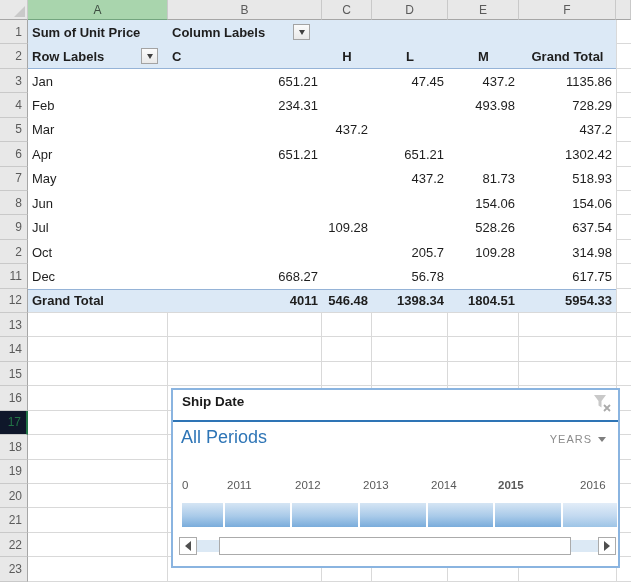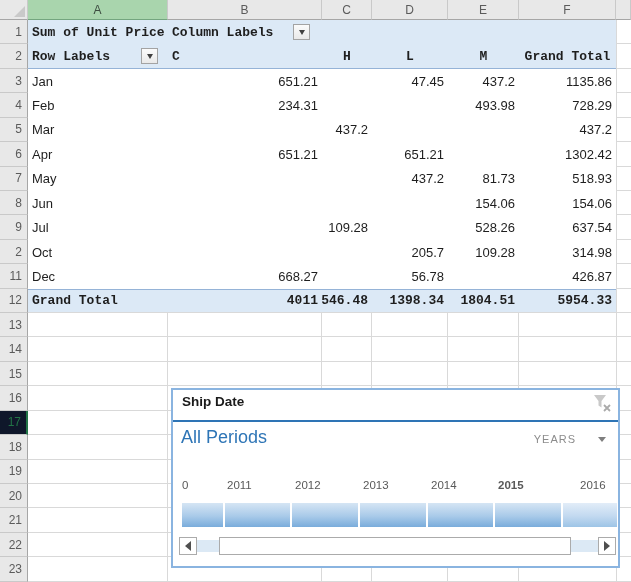--- a/index.html
+++ b/index.html
@@ -17,21 +17,21 @@
     border-left:11px solid transparent;border-bottom:11px solid #C9C9C9;}
   .rh{background:var(--header-bg);border-right:1px solid #A6A6A6;border-bottom:1px solid #C9C9C9;
     color:#5B5B5B;font-size:12px;display:flex;align-items:center;justify-content:flex-end;
     padding-right:5px;box-sizing:border-box;}
   .selrow{background:#0f172a;color:var(--active-green);border-right:2px solid var(--active-green);}
   .c{font-size:13px;color:#1E1E1E;display:flex;align-items:center;padding:0 4px;
     box-sizing:border-box;background:#fff;overflow:hidden;white-space:nowrap;}
   .gc{border-right:1px solid var(--gridline);border-bottom:1px solid var(--gridline);}
   .gcb{border-bottom:1px solid var(--gridline);}
   .gcol{border-left:1px solid var(--gridline);border-bottom:1px solid var(--gridline);}
-  .pvb{background:var(--pivot-fill);font-family:Liberation Mono, monospace;}
+  .pvb{background:var(--pivot-fill);}
   .bb{border-bottom:1px solid var(--pivot-border);}
   .bt{border-top:1px solid var(--pivot-border);}
   .gb{border-bottom:1px solid var(--gridline);}
   .bold{font-weight:700;}
   .lbl{justify-content:flex-start;}
   .num{justify-content:flex-end;}
   .ctr{justify-content:center;}
   .rel{position:relative;}
   
   .dd{position:absolute;top:50%;transform:translateY(-50%);width:17px;height:16px;
@@ -42,21 +42,21 @@
   .dd1{right:12px;}
   .dd2{right:10px;}
   
   #timeline{position:absolute;left:171px;top:388px;width:449px;height:180px;background:#fff;
     border:2px solid var(--timeline-border);box-sizing:border-box;z-index:5;}
   #tl-title{position:absolute;left:9px;top:4px;font-size:13.5px;font-weight:700;color:#1A1A1A;}
   #tl-filter{position:absolute;right:6px;top:3px;}
   #tl-rule{position:absolute;left:0;right:0;top:30px;height:2px;background:var(--timeline-rule);}
   #tl-sel{position:absolute;left:8px;top:37px;font-size:18px;color:var(--timeline-blue-text);}
   #tl-level{position:absolute;right:12px;top:43px;font-size:11px;letter-spacing:1px;color:#8C8C8C;
-    display:flex;align-items:center;gap:22px;}
+    display:flex;align-items:center;gap:6px;}
   .caret{width:0;height:0;border-left:4px solid transparent;border-right:4px solid transparent;
     border-top:5px solid #7F7F7F;}
   #ticks{position:absolute;left:0;right:0;top:89px;height:14px;}
   .tick{position:absolute;top:0;font-size:11.5px;color:#595959;}
   #bar{position:absolute;left:9px;top:113px;height:24px;display:flex;}
   .seg{height:24px;background:linear-gradient(180deg,var(--bar-top) 0%,#A9CAE9 55%,var(--bar-bottom) 100%);
     border-right:2px solid #fff;box-sizing:border-box;flex:none;}
   .seg-last{border-right:none;background:linear-gradient(180deg,#E2EDF8 0%,#C2D9F0 55%,#9DC4E6 100%);}
   #tl-scroll{position:absolute;left:6px;top:147px;width:437px;height:18px;display:flex;}
   .sbtn{width:18px;height:18px;background:#fff;border:1px solid #ABABAB;box-sizing:border-box;
@@ -161,21 +161,21 @@
       <div class="c pv num">205.7</div>
       <div class="c pv num">109.28</div>
       <div class="c pv num">314.98</div>
       <div class="c gcol"></div>
       <div class="rh">11</div>
       <div class="c pv lbl">Dec</div>
       <div class="c pv num">668.27</div>
       <div class="c pv num"></div>
       <div class="c pv num">56.78</div>
       <div class="c pv num"></div>
-      <div class="c pv num">426.87</div>
+      <div class="c pv num">617.75</div>
       <div class="c gcol"></div>
       <div class="rh">12</div>
       <div class="c pv pvb bt gb bold lbl">Grand Total</div>
       <div class="c pv pvb bt gb bold num">4011</div>
       <div class="c pv pvb bt gb bold num">546.48</div>
       <div class="c pv pvb bt gb bold num">1398.34</div>
       <div class="c pv pvb bt gb bold num">1804.51</div>
       <div class="c pv pvb bt gb bold num">5954.33</div>
       <div class="c gcol"></div>
       <div class="rh">13</div>

